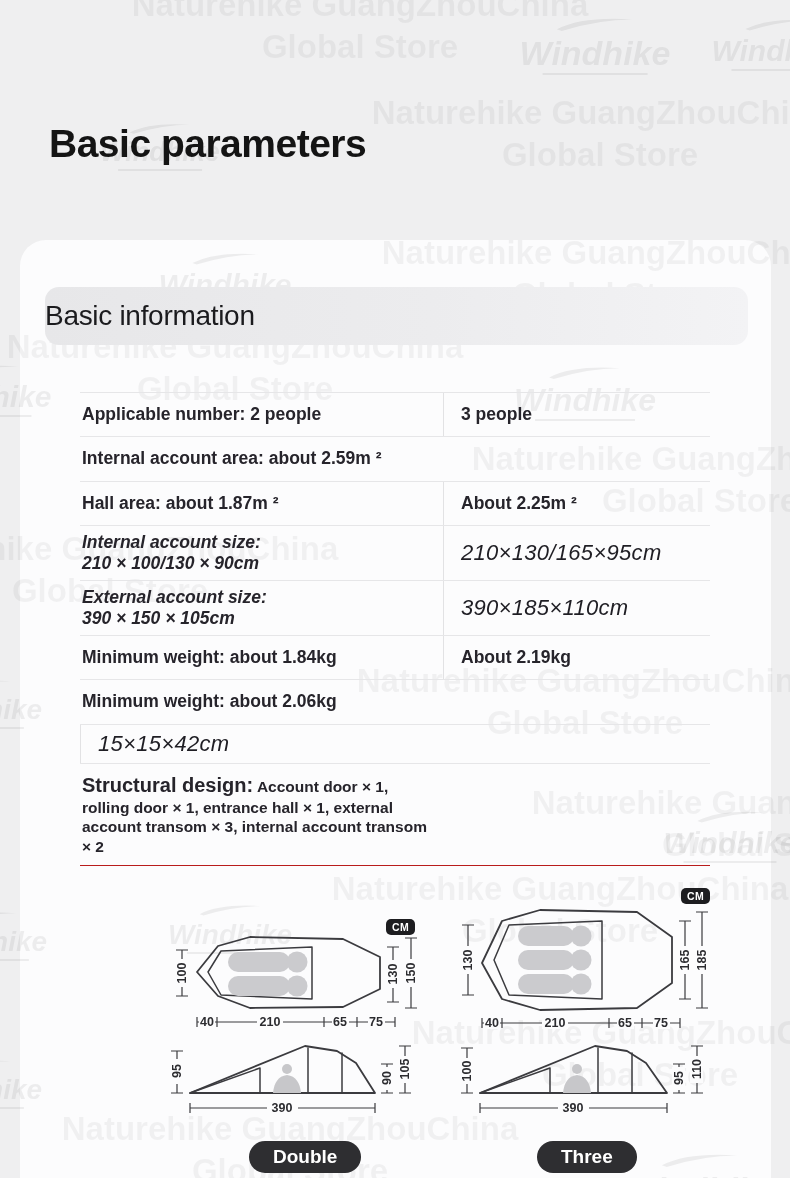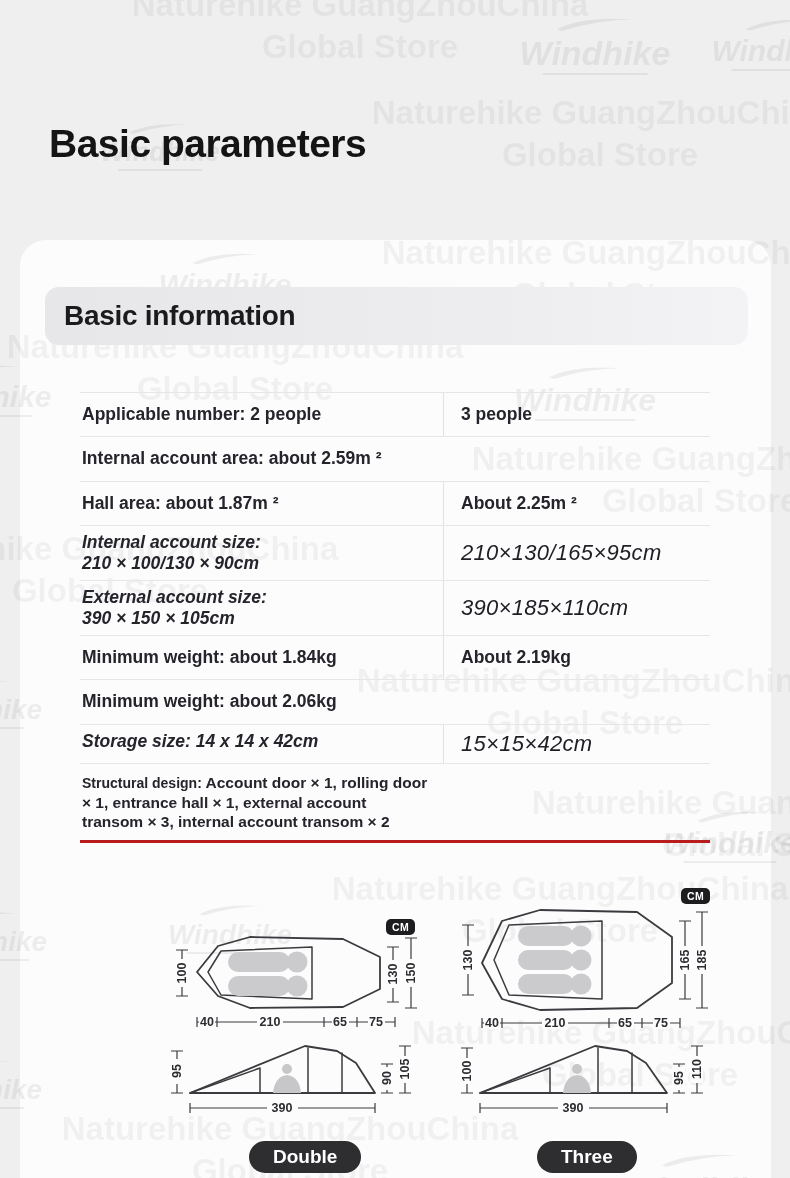--- a/index.html
+++ b/index.html
@@ -21,37 +21,37 @@
   .wm-logo{position:absolute;transform:translateX(-50%);text-align:center;
     color:#000;opacity:.06;font-weight:700;font-style:italic;line-height:1;}
   .wm-logo-name{white-space:nowrap;}
   .wm-logo-sub{width:70%;margin:3px auto 0;border-top:2px solid currentColor;height:0;}
 
   
   .page-title{position:absolute;left:49px;top:122px;margin:0;
     font-size:39px;font-weight:700;letter-spacing:-0.5px;color:#141414;}
   .section-bar{position:absolute;left:45px;top:287px;width:703px;height:58px;
     border-radius:14px;background:linear-gradient(90deg,#e7e7e9 0%,#ececee 55%,#f3f3f5 100%);}
-  .section-title{margin:0;padding-left:19px;font-size:28px;font-weight:700;
+  .section-title{margin:0;font-size:28px;font-weight:400;
     line-height:58px;color:#1b1b1e;letter-spacing:-0.3px;}
 
   
   .spec{position:absolute;left:80px;top:392px;width:630px;}
   .use-season{font-size:18.5px;font-weight:700;padding:0 0 10px 2px;}
   .trow{display:grid;grid-template-columns:363px 267px;border-top:1px solid #e6e6e8;}
-  .spec-table{border-bottom:3px solid #b91c1c;}
+  .spec-table{border-bottom:1px solid #b91c1c;}
   .cell-l{padding:11px 12px 11px 2px;font-size:17.5px;font-weight:700;
     line-height:1.22;white-space:pre-line;}
   .cell-r{padding:11px 0 11px 17px;border-left:1px solid #e2e2e4;
     font-size:17.5px;font-weight:700;line-height:1.22;}
   .trow.value .cell-l,.trow.value .cell-r{padding-top:6px;padding-bottom:6px;line-height:1.2;font-style:italic;}
   .trow.value .cell-r{font-size:22px;font-weight:400;letter-spacing:.3px;color:#1f1e24;
     display:flex;align-items:center;}
   .trow.small .cell-l,.trow.small .cell-r{font-size:15.5px;padding-top:9px;padding-bottom:9px;line-height:1.25;}
-  .struct-prefix{font-size:14px;font-weight:700;}
+  .struct-prefix{font-size:20px;font-weight:700;}
 
   
   .diagram-svg{position:absolute;overflow:visible;}
   #top1{left:75px;top:924px;}
   #top2{left:450px;top:893px;}
   #side1{left:165px;top:1038px;}
   #side2{left:455px;top:1038px;}
   .unit-badge{position:absolute;background:#1d1d20;color:#fff;font-size:10.5px;
     font-weight:700;letter-spacing:.5px;padding:2px 6px;border-radius:5px;}
   #badge1{left:386px;top:919px;}
@@ -190,21 +190,20 @@
         <div class="cell-r">390×185×110cm</div>
       </div>
       <div class="trow">
         <div class="cell-l">Minimum weight: about 1.84kg</div>
         <div class="cell-r">About 2.19kg</div>
       </div>
       <div class="trow">
         <div class="cell-l">Minimum weight: about 2.06kg</div>
       </div>
       <div class="trow value">
-        <div class="cell-l">Storage size: 14 x 14 x 42cm</div>
         <div class="cell-r">15×15×42cm</div>
       </div>
       <div class="trow small">
         <div class="cell-l"><span class="struct-prefix">Structural design:</span> <span>Account door × 1, rolling door × 1, entrance hall × 1, external account transom × 3, internal account transom × 2</span></div>
       </div>
     </div>
   </div>
 
   <div class="unit-badge" id="badge1">CM</div>
   <div class="unit-badge" id="badge2">CM</div>

